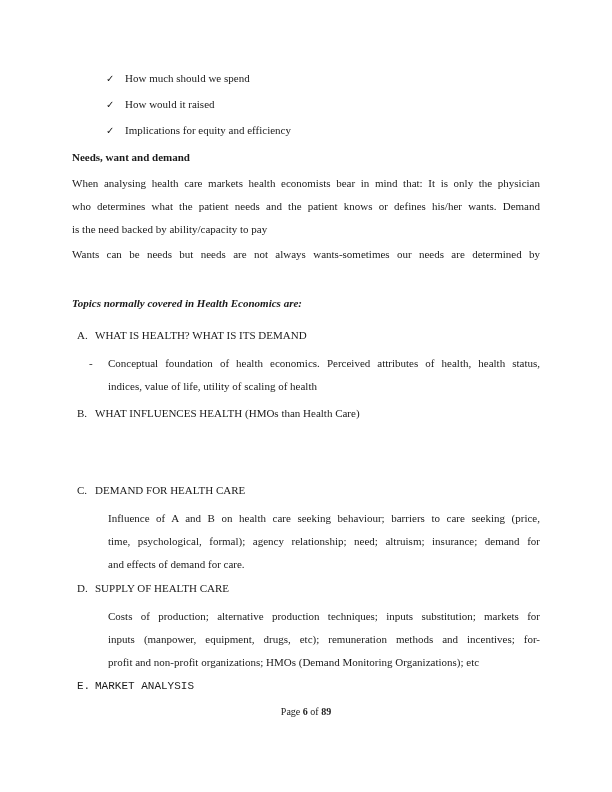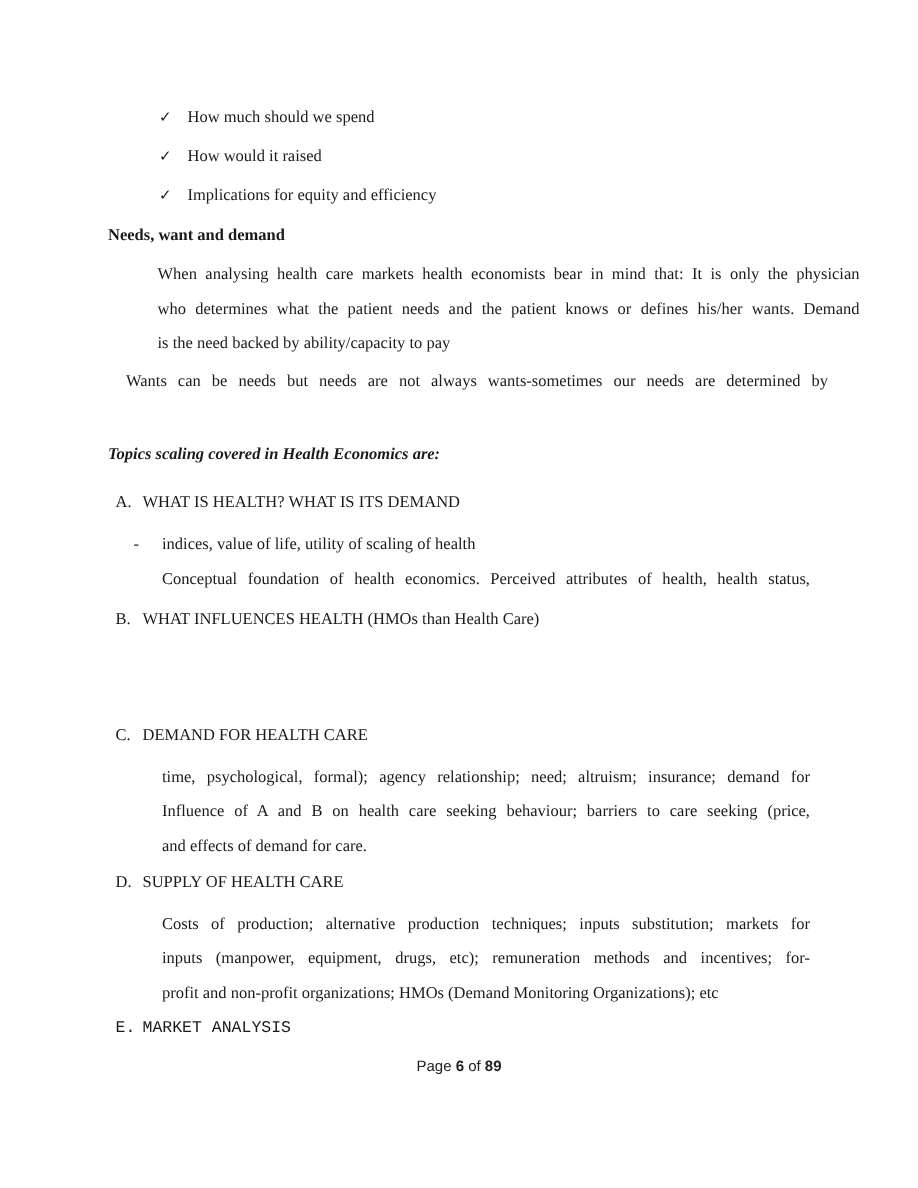--- a/index.html
+++ b/index.html
@@ -16,71 +16,71 @@
   .heading-bi { font-weight: bold; font-style: italic; }
   .para { left: 72px; width: 468px; font-size: 11px; line-height: 23px; text-align: justify; text-align-last: left; white-space: normal; }
   .para .line { display: block; text-align: justify; text-align-last: justify; height: 23px; }
   .para .line.last { text-align-last: left; }
   .letter-head { left: 77px; font-size: 11px; line-height: 13px; white-space: nowrap; }
   .letter-head .letter { display: inline-block; width: 18px; }
   .sub { left: 108px; width: 432px; font-size: 11px; line-height: 23px; }
   .sub .line { display: block; text-align: justify; text-align-last: justify; height: 23px; white-space: nowrap; }
   .sub .line.last { text-align-last: left; }
   .dash { left: 89px; font-size: 11px; line-height: 13px; }
-  .footer { left: 0; width: 612px; text-align: center; font-family: Liberation Sans, sans-serif; font-size: 10px; line-height: 12px; color: #222; }
+  .footer { left: 0; width: 612px; text-align: center; font-family: Liberation Serif, serif; font-size: 10px; line-height: 12px; color: #222; }
   .footer b { font-weight: bold; }
 </style>
 </head>
 <body>
 
 <div class="page">
 
   <div class="abs t check-item" style="top:72px;">
     <span class="check-glyph">✓</span><span>How much should we spend</span>
   </div>
   <div class="abs t check-item" style="top:98px;">
     <span class="check-glyph">✓</span><span>How would it raised</span>
   </div>
   <div class="abs t check-item" style="top:124px;">
     <span class="check-glyph">✓</span><span>Implications for equity and efficiency</span>
   </div>
 
   <div class="abs t heading-bold" style="left:72px; top:151px;">Needs, want and demand</div>
 
-  <div class="abs para" style="top:172px;margin-left:33px;">
+  <div class="abs para" style="top:172px;">
     <span class="line">When analysing health care markets health economists bear in mind that: It is only the physician</span>
     <span class="line">who determines what the patient needs and the patient knows or defines his/her wants.  Demand</span>
     <span class="line last">is the need backed by ability/capacity to pay</span>
   </div>
 
-  <div class="abs para" style="top:243px;margin-left:12px;">
+  <div class="abs para" style="top:243px;">
     <span class="line">Wants can be needs but needs are not always wants-sometimes our needs are determined  by</span>
   </div>
 
-  <div class="abs t heading-bi" style="left:72px; top:297px;">Topics scaling covered in Health Economics are:</div>
+  <div class="abs t heading-bi" style="left:72px; top:297px;">Topics normally covered in Health Economics are:</div>
 
   <div class="abs letter-head" style="top:329px;">
     <span class="letter">A.</span><span>WHAT IS HEALTH? WHAT IS ITS DEMAND</span>
   </div>
   <div class="abs dash" style="top:357px;">-</div>
   <div class="abs sub" style="top:352px;">
+    <span class="line">Conceptual foundation of health economics. Perceived attributes of health, health status,</span>
     <span class="line last">indices, value of life, utility of scaling of health</span>
-    <span class="line">Conceptual foundation of health economics. Perceived attributes of health, health status,</span>
   </div>
 
   <div class="abs letter-head" style="top:407px;">
     <span class="letter">B.</span><span>WHAT INFLUENCES HEALTH (HMOs than Health Care)</span>
   </div>
 
   <div class="abs letter-head" style="top:484px;">
     <span class="letter">C.</span><span>DEMAND FOR HEALTH CARE</span>
   </div>
   <div class="abs sub" style="top:507px;">
+    <span class="line">Influence of A and B on health care seeking behaviour; barriers to care seeking (price,</span>
     <span class="line">time, psychological, formal); agency relationship; need; altruism; insurance; demand for</span>
-    <span class="line">Influence of A and B on health care seeking behaviour; barriers to care seeking (price,</span>
     <span class="line last">and effects of demand for care.</span>
   </div>
 
   <div class="abs letter-head" style="top:582px;">
     <span class="letter">D.</span><span>SUPPLY OF HEALTH CARE</span>
   </div>
   <div class="abs sub" style="top:605px;">
     <span class="line">Costs of production; alternative production techniques; inputs substitution; markets for</span>
     <span class="line">inputs (manpower, equipment, drugs, etc); remuneration methods and incentives; for-</span>
     <span class="line last">profit and non-profit organizations; HMOs (Demand Monitoring Organizations); etc</span>

